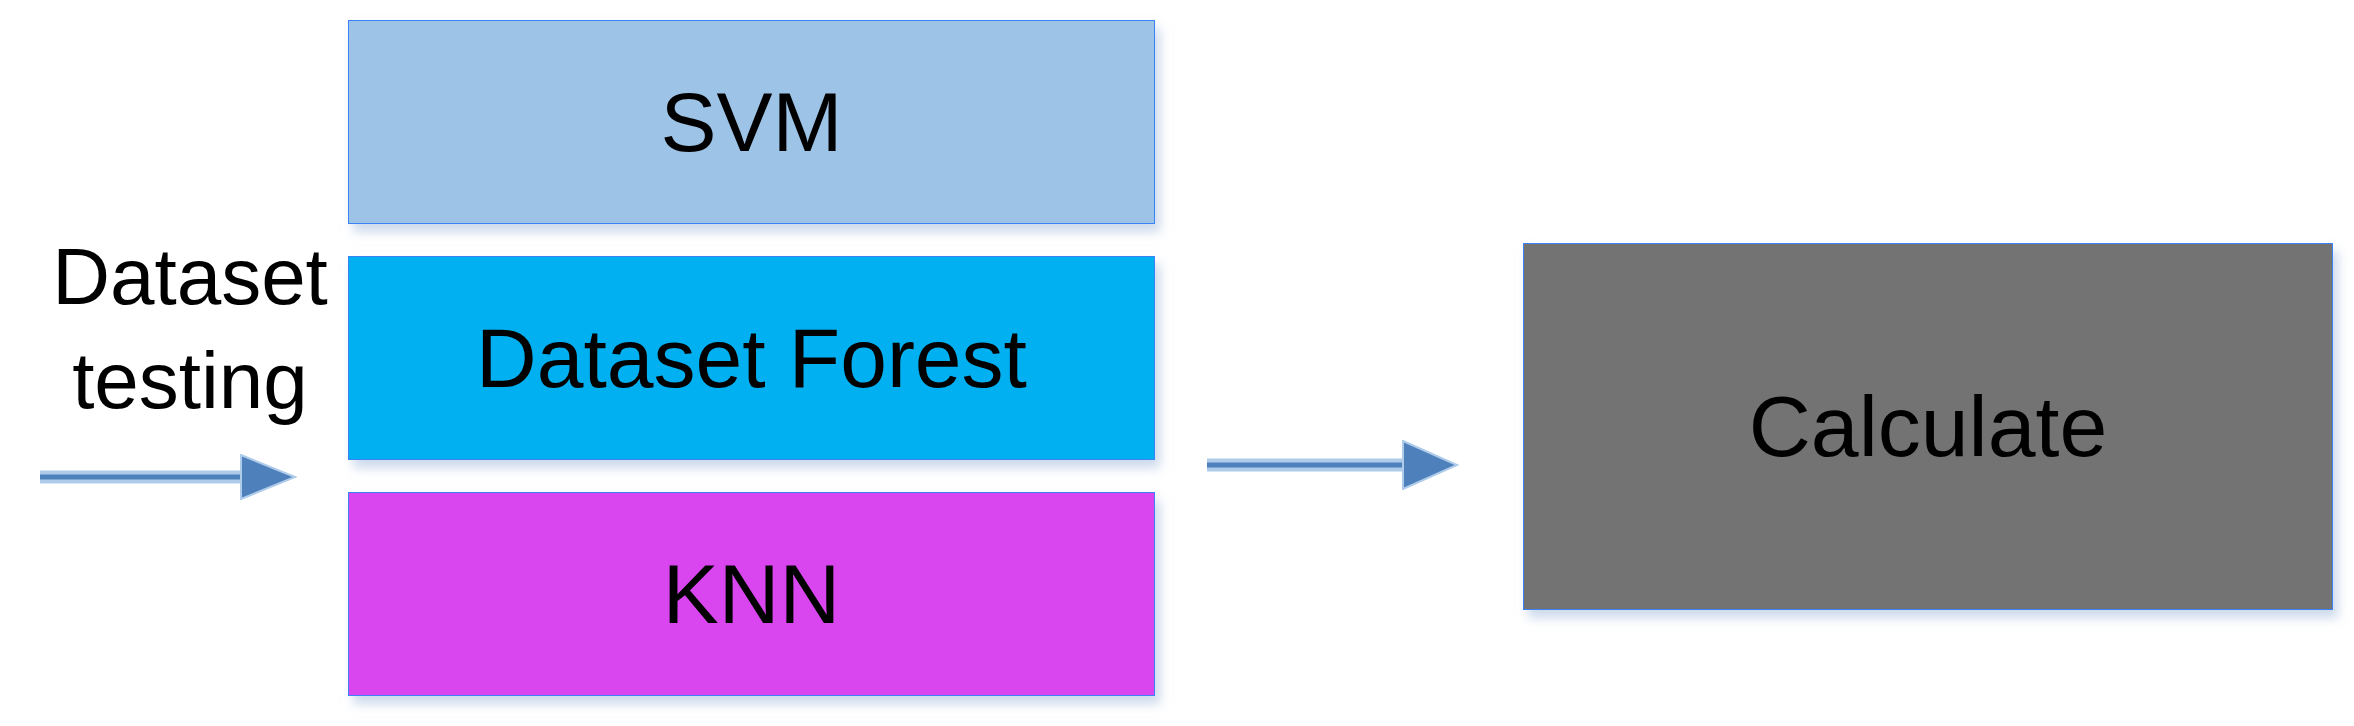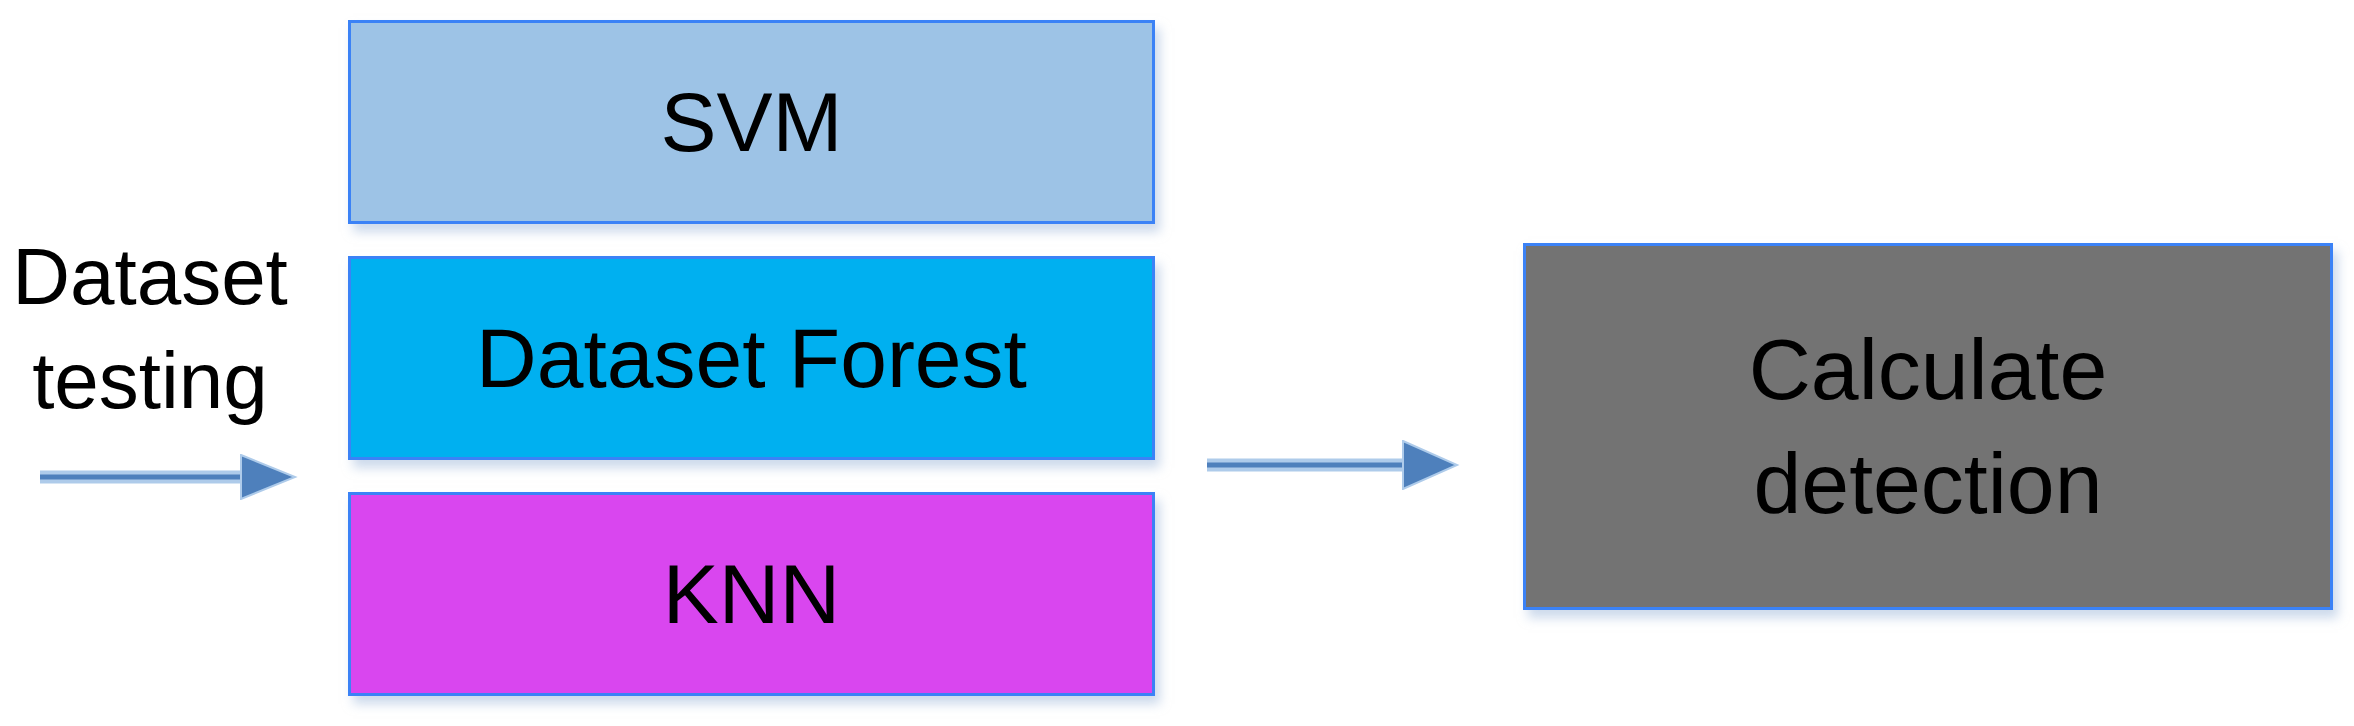--- a/index.html
+++ b/index.html
@@ -7,41 +7,41 @@
     position:relative;
     width:2354px;height:726px;
     background:#ffffff;
     font-family:"Liberation Sans", sans-serif;
     color:#000000;
     overflow:hidden;
   }
   .box{
     position:absolute;
     box-sizing:border-box;
-    border:3px solid #3b82f6;
+    border:1px solid #3b82f6;
     display:flex;
     align-items:center;
     justify-content:center;
     text-align:center;
     font-size:84px;
     line-height:1.1;
     box-shadow:5px 8px 10px rgba(164,188,220,0.55);
   }
   .box-svm{left:348px;top:20px;width:807px;height:204px;background:#9DC3E6;}
   .box-rf {left:348px;top:256px;width:807px;height:204px;background:#00B0F0;}
   .box-knn{left:348px;top:492px;width:807px;height:204px;background:#d946ef;}
   .box-output{
     left:1523px;top:243px;width:810px;height:367px;background:#737373;
     font-size:86px;line-height:1.32;
     flex-direction:column;
   }
   .dataset-label{
     position:absolute;left:0;top:225px;width:300px;
     text-align:center;
-    font-size:80px;line-height:1.3;
+    font-size:80px;line-height:1.3;padding-left:40px;
   }
   .arrow{position:absolute;}
   .arrow-left{left:38px;top:454px;}
   .arrow-right{left:1205px;top:440px;}
 </style>
 </head>
 <body>
 
 <div class="canvas">
 
@@ -67,16 +67,15 @@
   </div>
 
   <svg class="arrow arrow-right" width="255" height="50" viewBox="0 0 255 50">
     <line x1="2" y1="25" x2="200" y2="25" stroke="#AECBEA" stroke-width="13"></line>
     <line x1="2" y1="25" x2="202" y2="25" stroke="#4E80BC" stroke-width="5"></line>
     <polygon points="198,1 252,25 198,49" fill="#4E80BC" stroke="#AECBEA" stroke-width="2"></polygon>
   </svg>
 
   <div class="box box-output">
     <div>Calculate</div>
-    <div>detection</div>
   </div>
 
 </div>
 
 </body></html>

